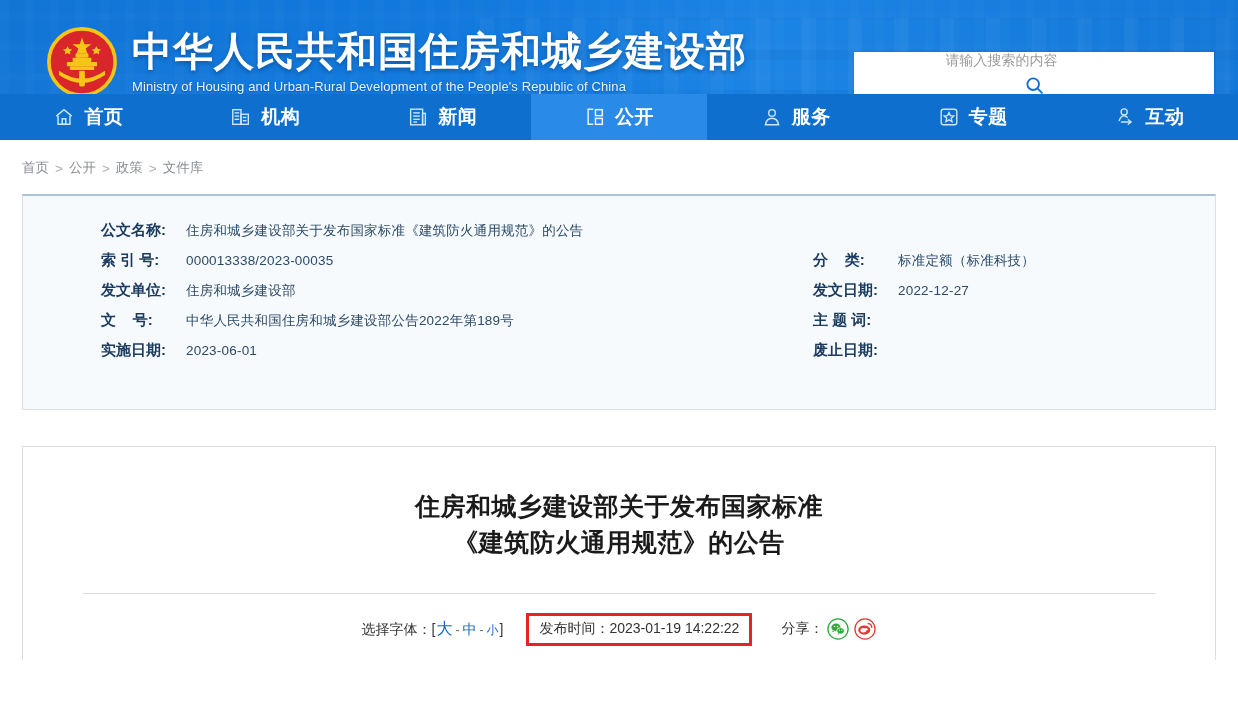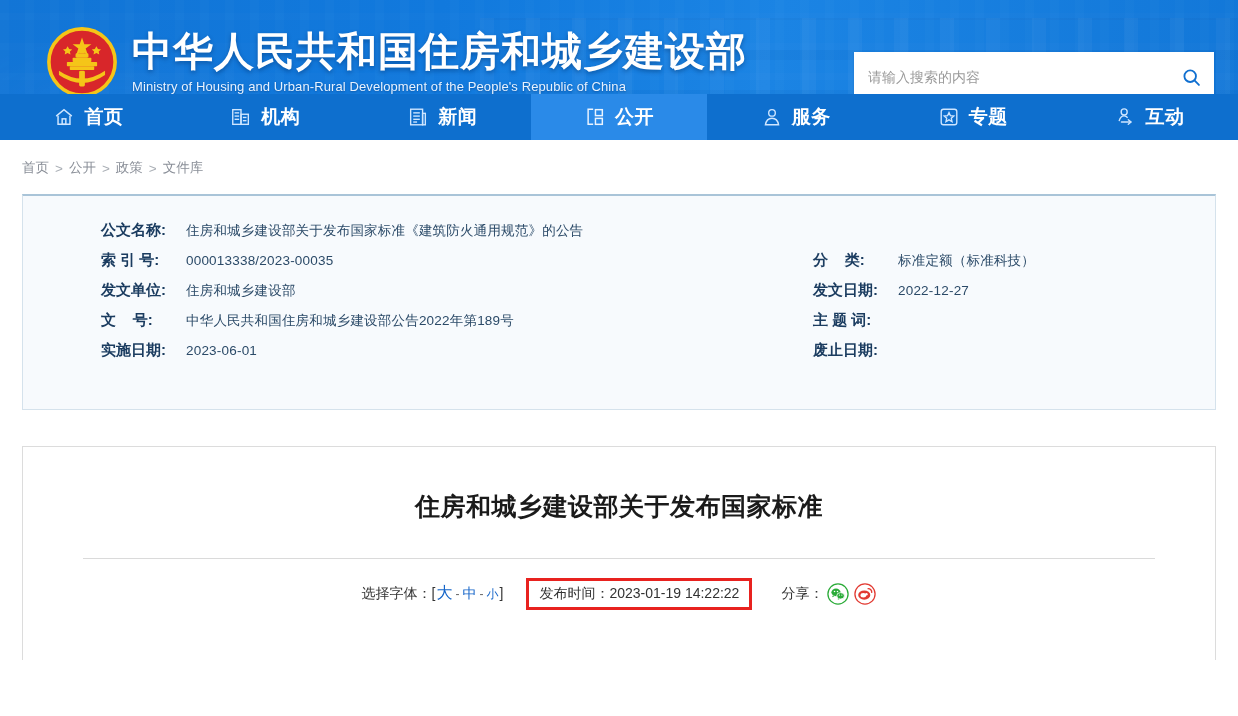--- a/index.html
+++ b/index.html
@@ -63,20 +63,21 @@
     text-shadow: 0 1px 2px rgba(0,45,100,.45);
   }
 
   
   .search-box {
     position: absolute; right: 24px; top: 52px;
     width: 360px; height: 50px;
     background: #fff;
     display: flex; align-items: center;
     box-shadow: 0 1px 2px rgba(0,30,80,.18);
+    flex-direction: column;
   }
   .search-input {
     flex: 1; border: none; outline: none; background: transparent;
     height: 100%; padding: 0 10px 0 14px;
     font-size: 14px; color: #333;
     font-family: "Liberation Sans", sans-serif;
   }
   .search-input::placeholder { color: #9b9b9b; }
   .search-btn {
     width: 46px; height: 100%; border: none; background: transparent;
@@ -352,20 +353,21 @@
         <span class="info-label w5">废止日期:</span>
         <span class="info-value"></span>
       </div>
     </div>
   </div>
 </section>
 
 <section class="article-panel">
   <h1 class="article-title">
     <span>住房和城乡建设部关于发布国家标准</span><br>
+    <span>《建筑防火通用规范》的公告</span>
   </h1>
 
   <div class="article-divider"></div>
 
   <div class="article-meta">
     <span class="font-choose"><span>选择字体：[</span><a class="font-link big">大</a><span class="font-dash">-</span><a class="font-link mid">中</a><span class="font-dash">-</span><a class="font-link small">小</a><span>]</span></span>
 
     <span class="pubtime-box">发布时间：2023-01-19 14:22:22</span>
 
     <span class="share-wrap">

